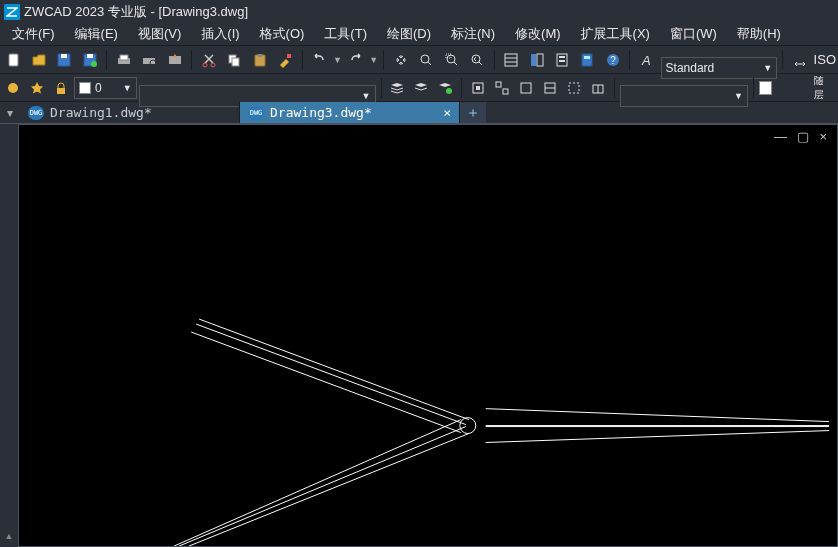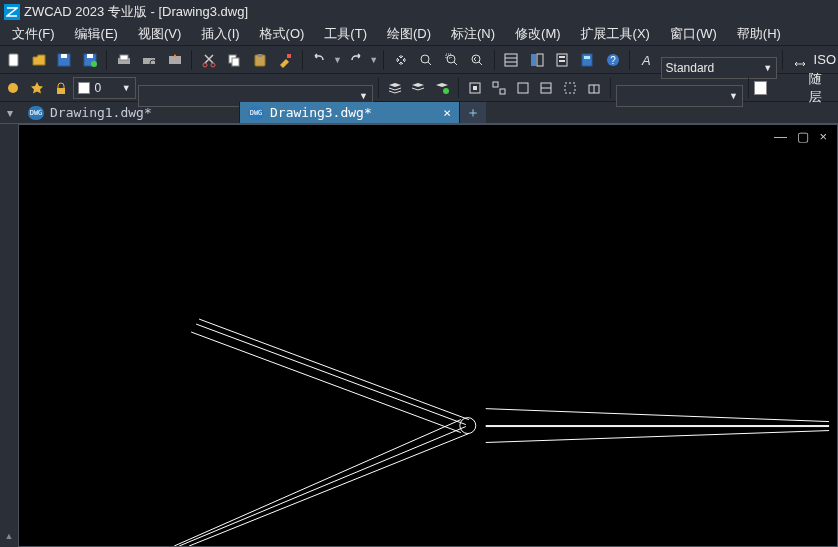--- a/index.html
+++ b/index.html
@@ -452,21 +452,21 @@
         <line x1="8" y1="5" x2="8" y2="13" stroke="#ddd"></line>
       </svg>
   </div>
   <div class="tsep"></div>
   <div class="style-dropdown" style="width:140px;">
     <span></span>
     <span style="font-size:9px;">▼</span>
   </div>
   <div class="tsep"></div>
   <span class="bylayer-swatch"></span>
-  <span style="font-size:13px;padding:0 4px;margin-left:36px;">随层</span>
+  <span style="font-size:10px;padding:0 4px;margin-left:36px;">随层</span>
 </div>
 
 <div class="filetabs">
   <div class="vtab">▾</div>
   <div class="filetab">
     <span class="dwg-icon">DWG</span>
     <span>Drawing1.dwg*</span>
   </div>
   <div class="filetab active">
     <span class="dwg-icon">DWG</span>

